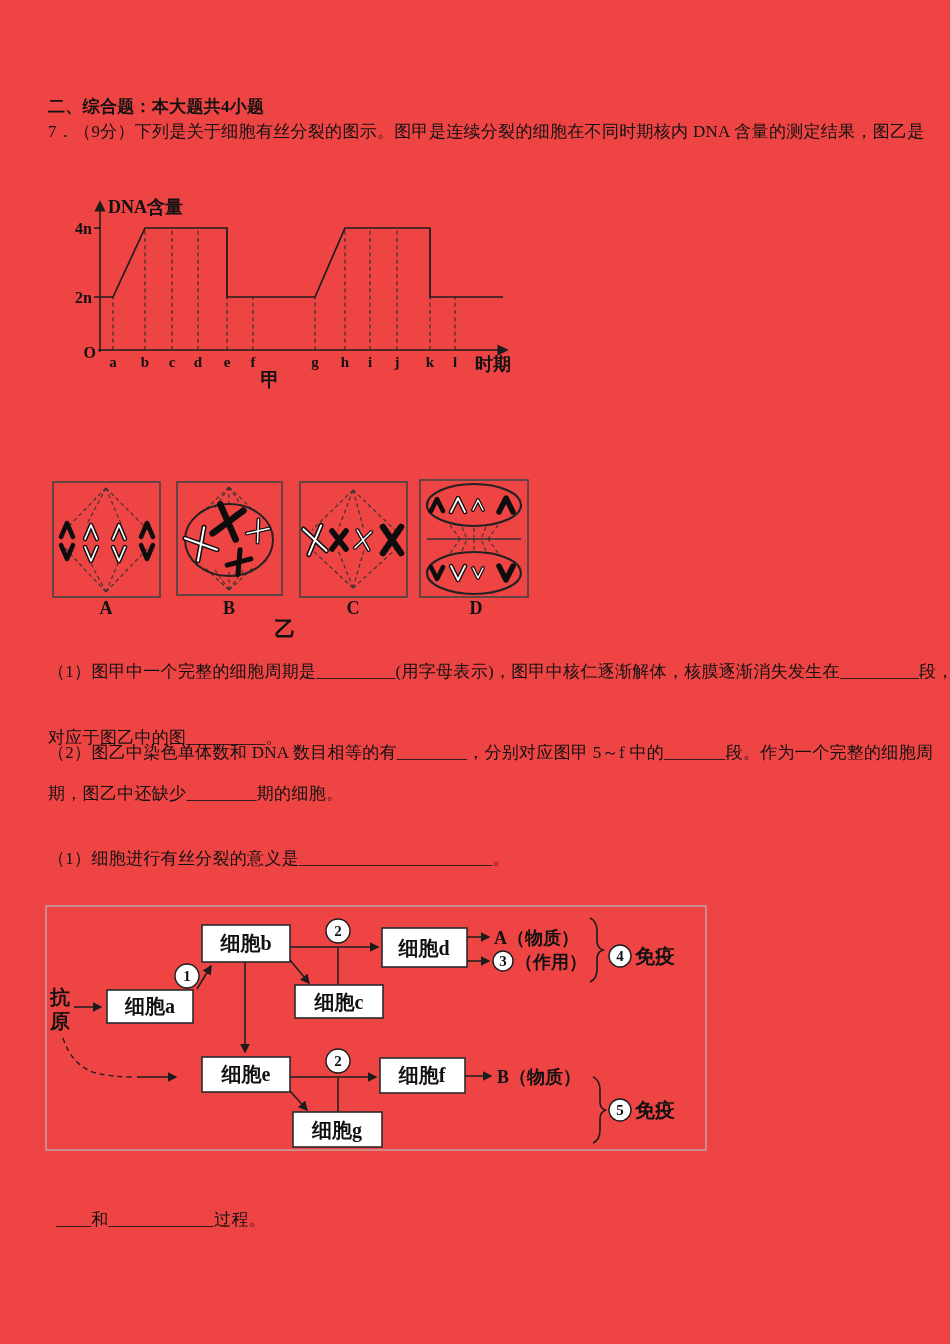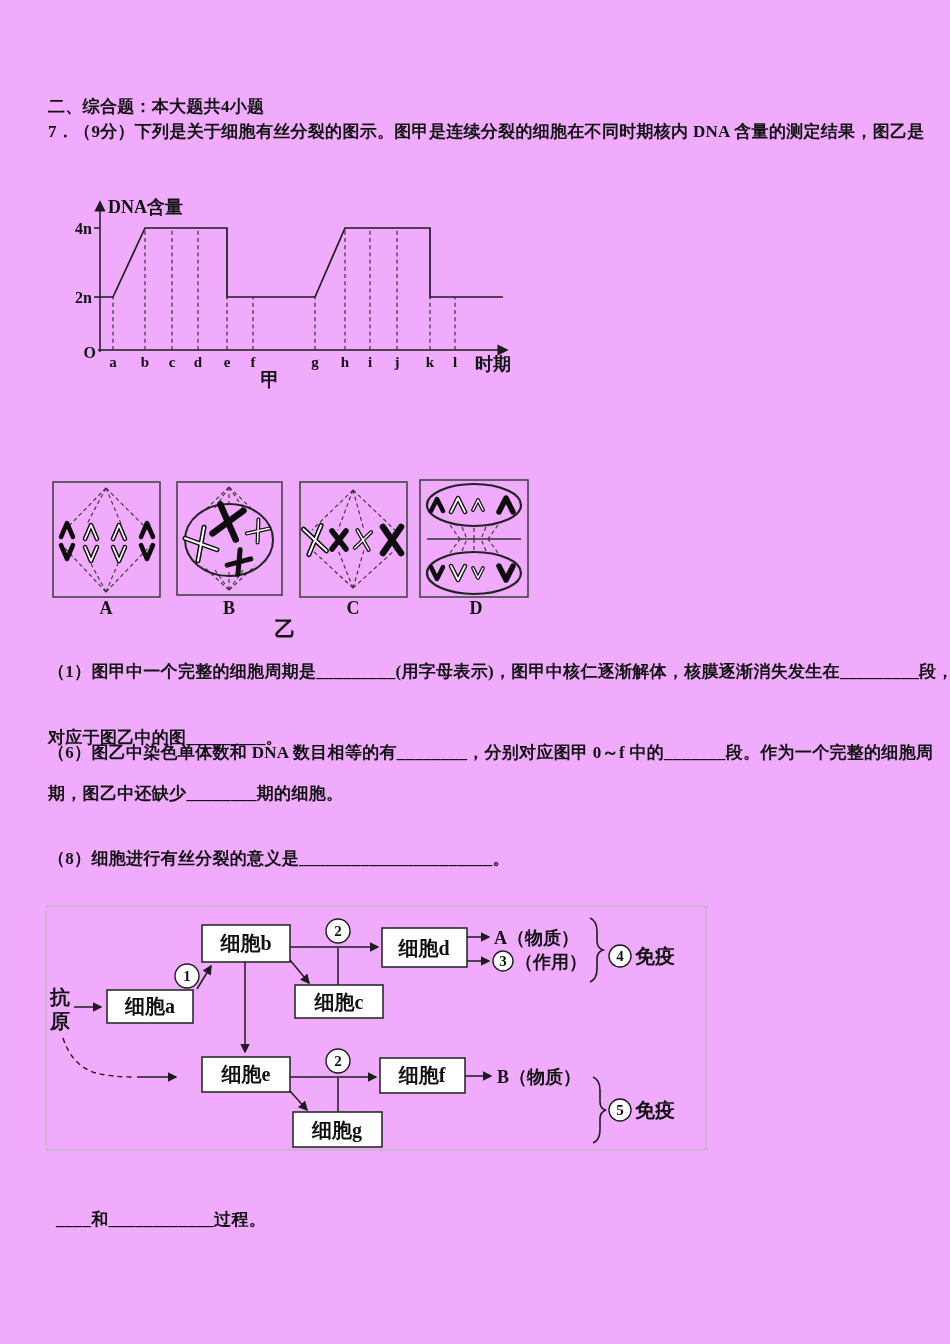--- a/index.html
+++ b/index.html
@@ -1,18 +1,18 @@
 <!DOCTYPE html>
 <html><head>
 <meta charset="utf-8">
 <style>
   html,body{margin:0;padding:0;background:#ffffff;}
-  #page{position:relative;width:950px;height:1344px;background:#f0abfc;overflow:hidden;
+  #page{position:relative;width:950px;height:1344px;background:#ef4444;overflow:hidden;
         font-family:"Liberation Serif","DejaVu Serif",serif;color:#111;}
-  .line{position:absolute;left:48px;white-space:nowrap;font-size:17px;font-weight:700;
+  .line{position:absolute;left:48px;white-space:nowrap;font-size:17px;font-weight:400;
         letter-spacing:0.3px;line-height:20px;}
   .bold{font-weight:700;}
   svg{position:absolute;overflow:visible;}
   svg text{font-family:"Liberation Serif","DejaVu Serif",serif;fill:#111;}
   .ax{stroke:#1c1c1c;stroke-width:1.5;fill:none;}
   .curve{stroke:#1c1c1c;stroke-width:1.7;fill:none;}
   .dash{stroke:#2a2a2a;stroke-width:1.1;stroke-dasharray:4 3.2;fill:none;}
   .tick{font-size:15px;font-weight:700;}
   .cbox{fill:none;stroke:#444;stroke-width:1.6;}
   .spin{stroke:#333;stroke-width:1.1;stroke-dasharray:4 3;fill:none;}
@@ -208,23 +208,23 @@
       <text x="106" y="614">A</text>
       <text x="229" y="614">B</text>
       <text x="353" y="614">C</text>
       <text x="476" y="614">D</text>
     </g>
     <text x="285" y="636" font-size="21" font-weight="700" text-anchor="middle">乙</text>
   </svg>
 
   <div class="line" style="top:662px;">（1）图甲中一个完整的细胞周期是_________(用字母表示)，图甲中核仁逐渐解体，核膜逐渐消失发生在_________段，</div>
   <div class="line" style="top:728px;">对应于图乙中的图_________。</div>
-  <div class="line" style="top:743px;">（6）图乙中染色单体数和 DNA 数目相等的有________，分别对应图甲 0～f 中的_______段。作为一个完整的细胞周</div>
+  <div class="line" style="top:743px;">（2）图乙中染色单体数和 DNA 数目相等的有________，分别对应图甲 5～f 中的_______段。作为一个完整的细胞周</div>
   <div class="line" style="top:784px;">期，图乙中还缺少________期的细胞。</div>
-  <div class="line" style="top:849px;">（8）细胞进行有丝分裂的意义是______________________。</div>
+  <div class="line" style="top:849px;">（1）细胞进行有丝分裂的意义是______________________。</div>
 
   <svg style="left:40px;top:903px;" width="680" height="252" viewBox="40 903 680 252">
     <defs>
       <marker id="arr2" viewBox="0 0 10 10" refX="8.5" refY="5" markerWidth="6.5" markerHeight="6.5" orient="auto">
         <path d="M0,0 L10,5 L0,10 z" fill="#1c1c1c"></path>
       </marker>
     </defs>
     <rect x="46" y="906" width="660" height="244" fill="none" stroke="#b9b9b9" stroke-width="1.2"></rect>
 
     <text x="60" y="1004" class="ftext" text-anchor="middle">抗</text>

